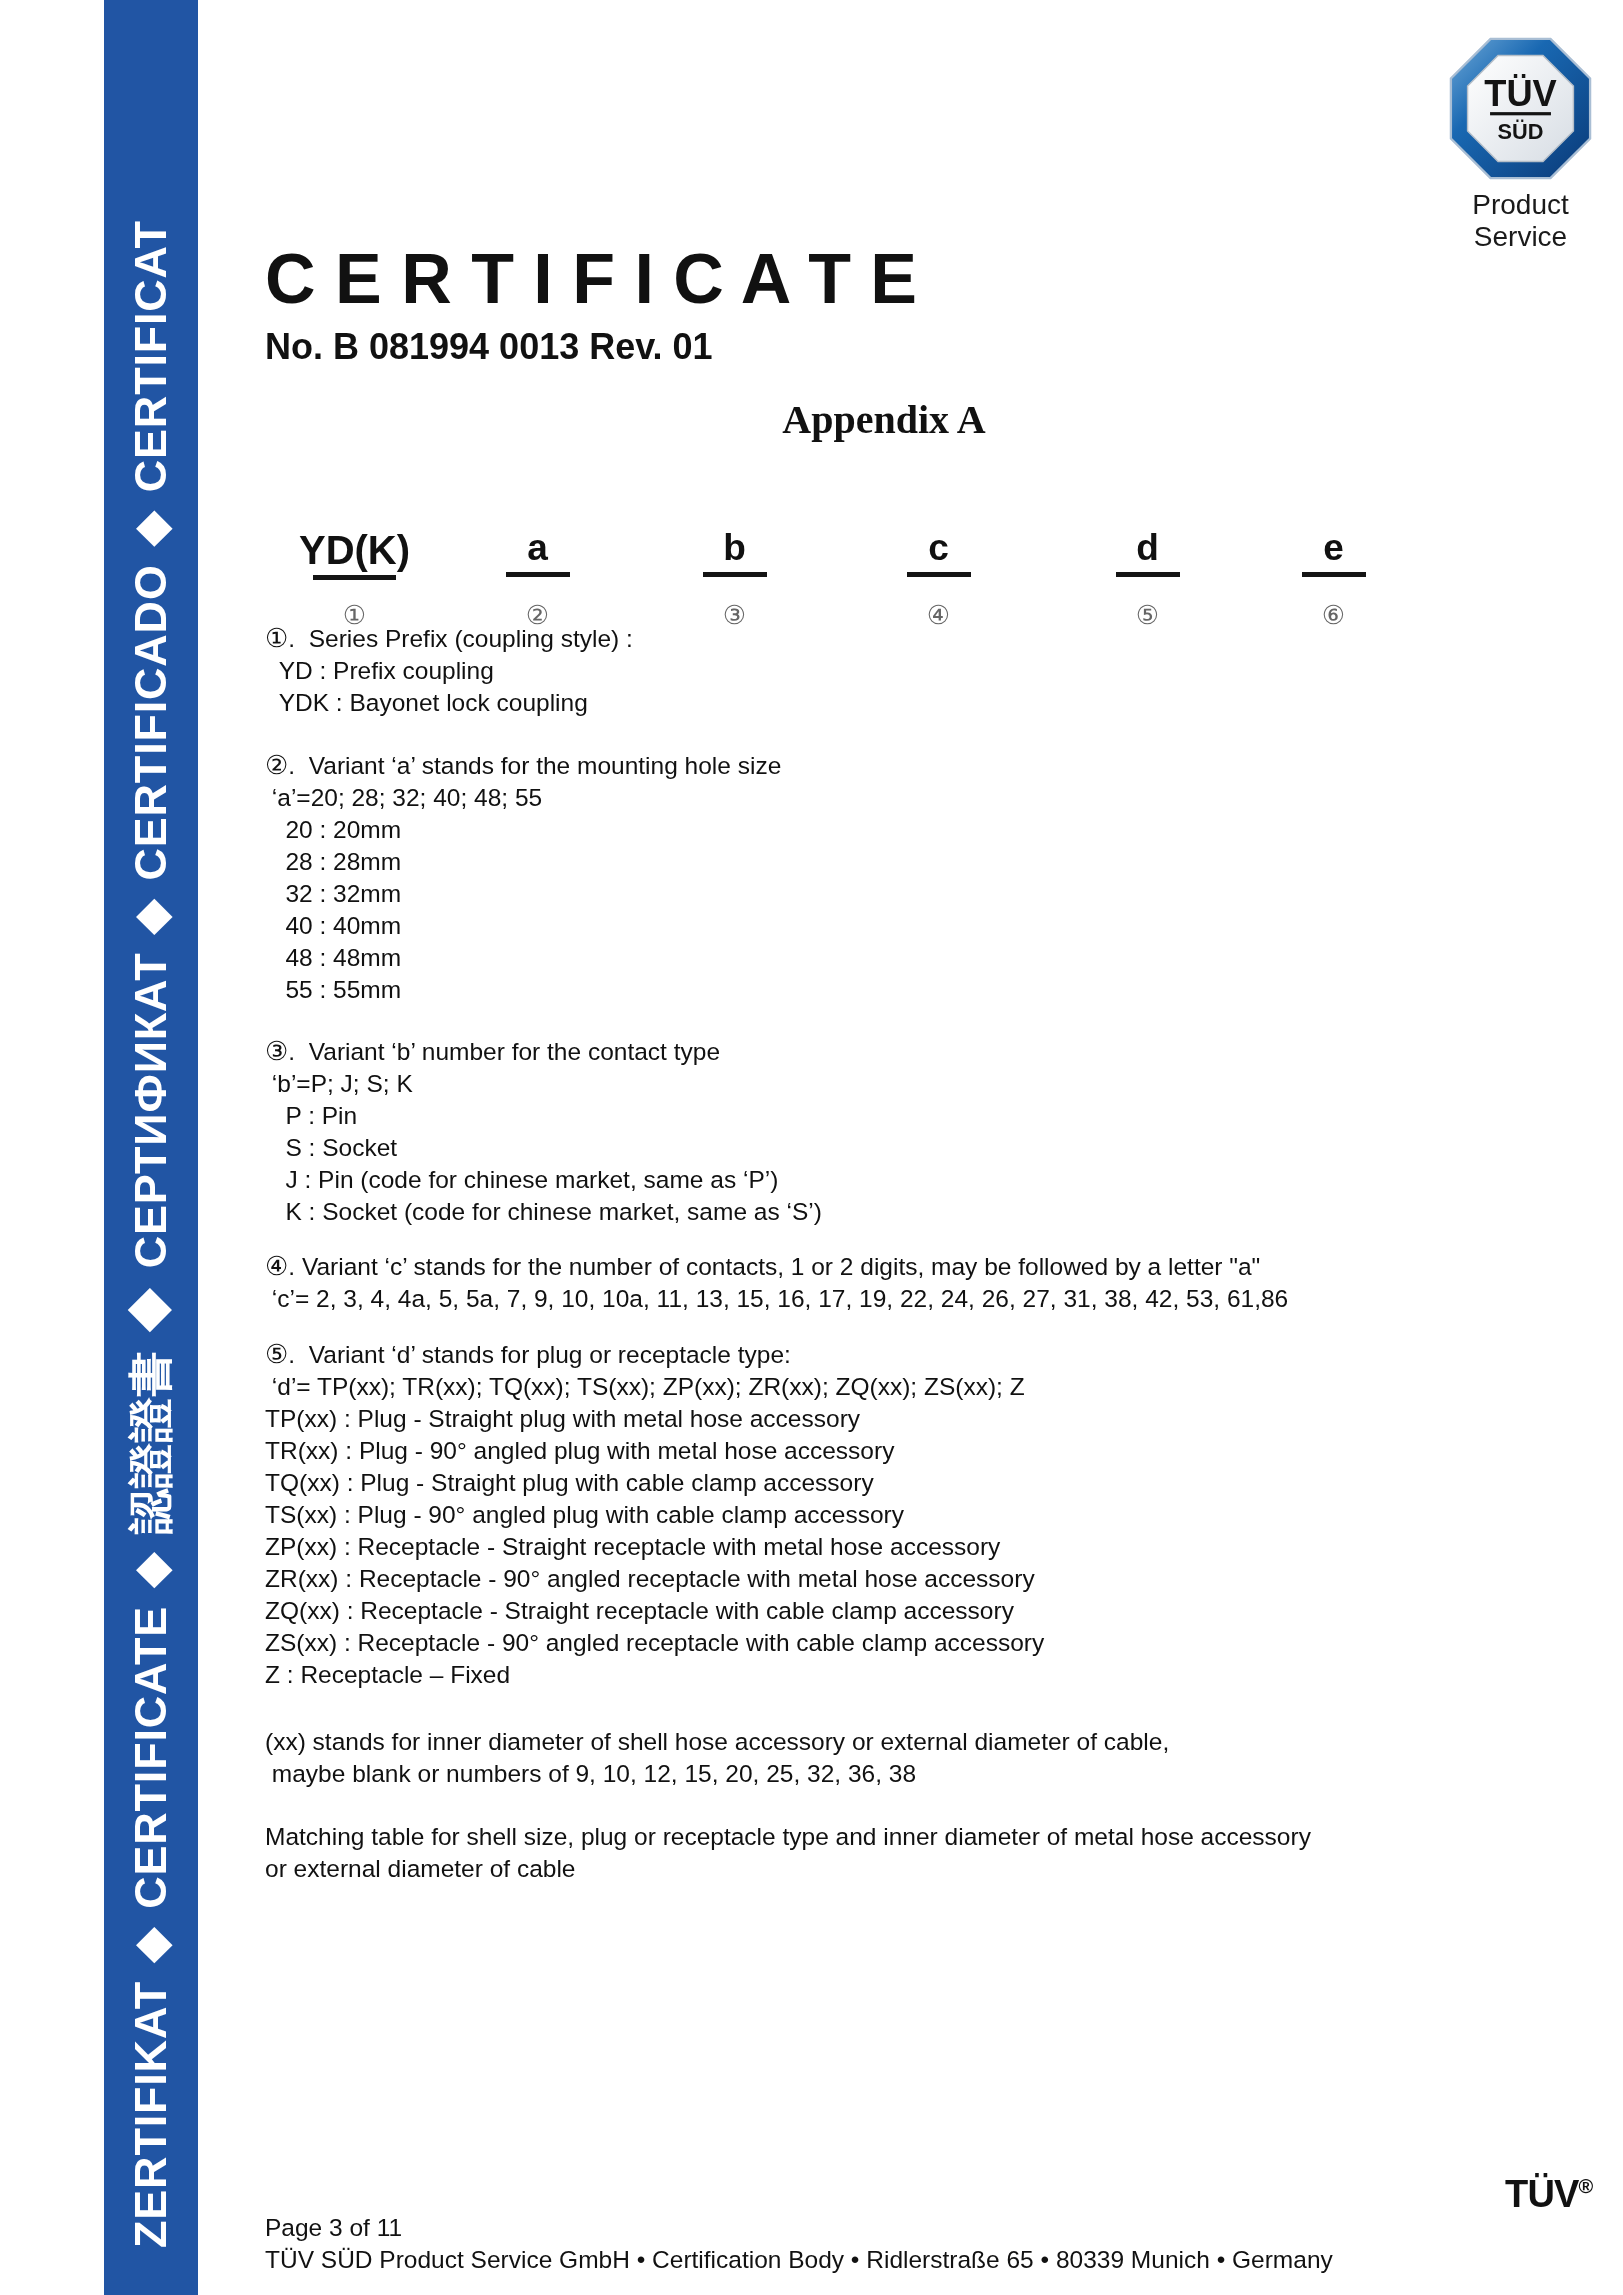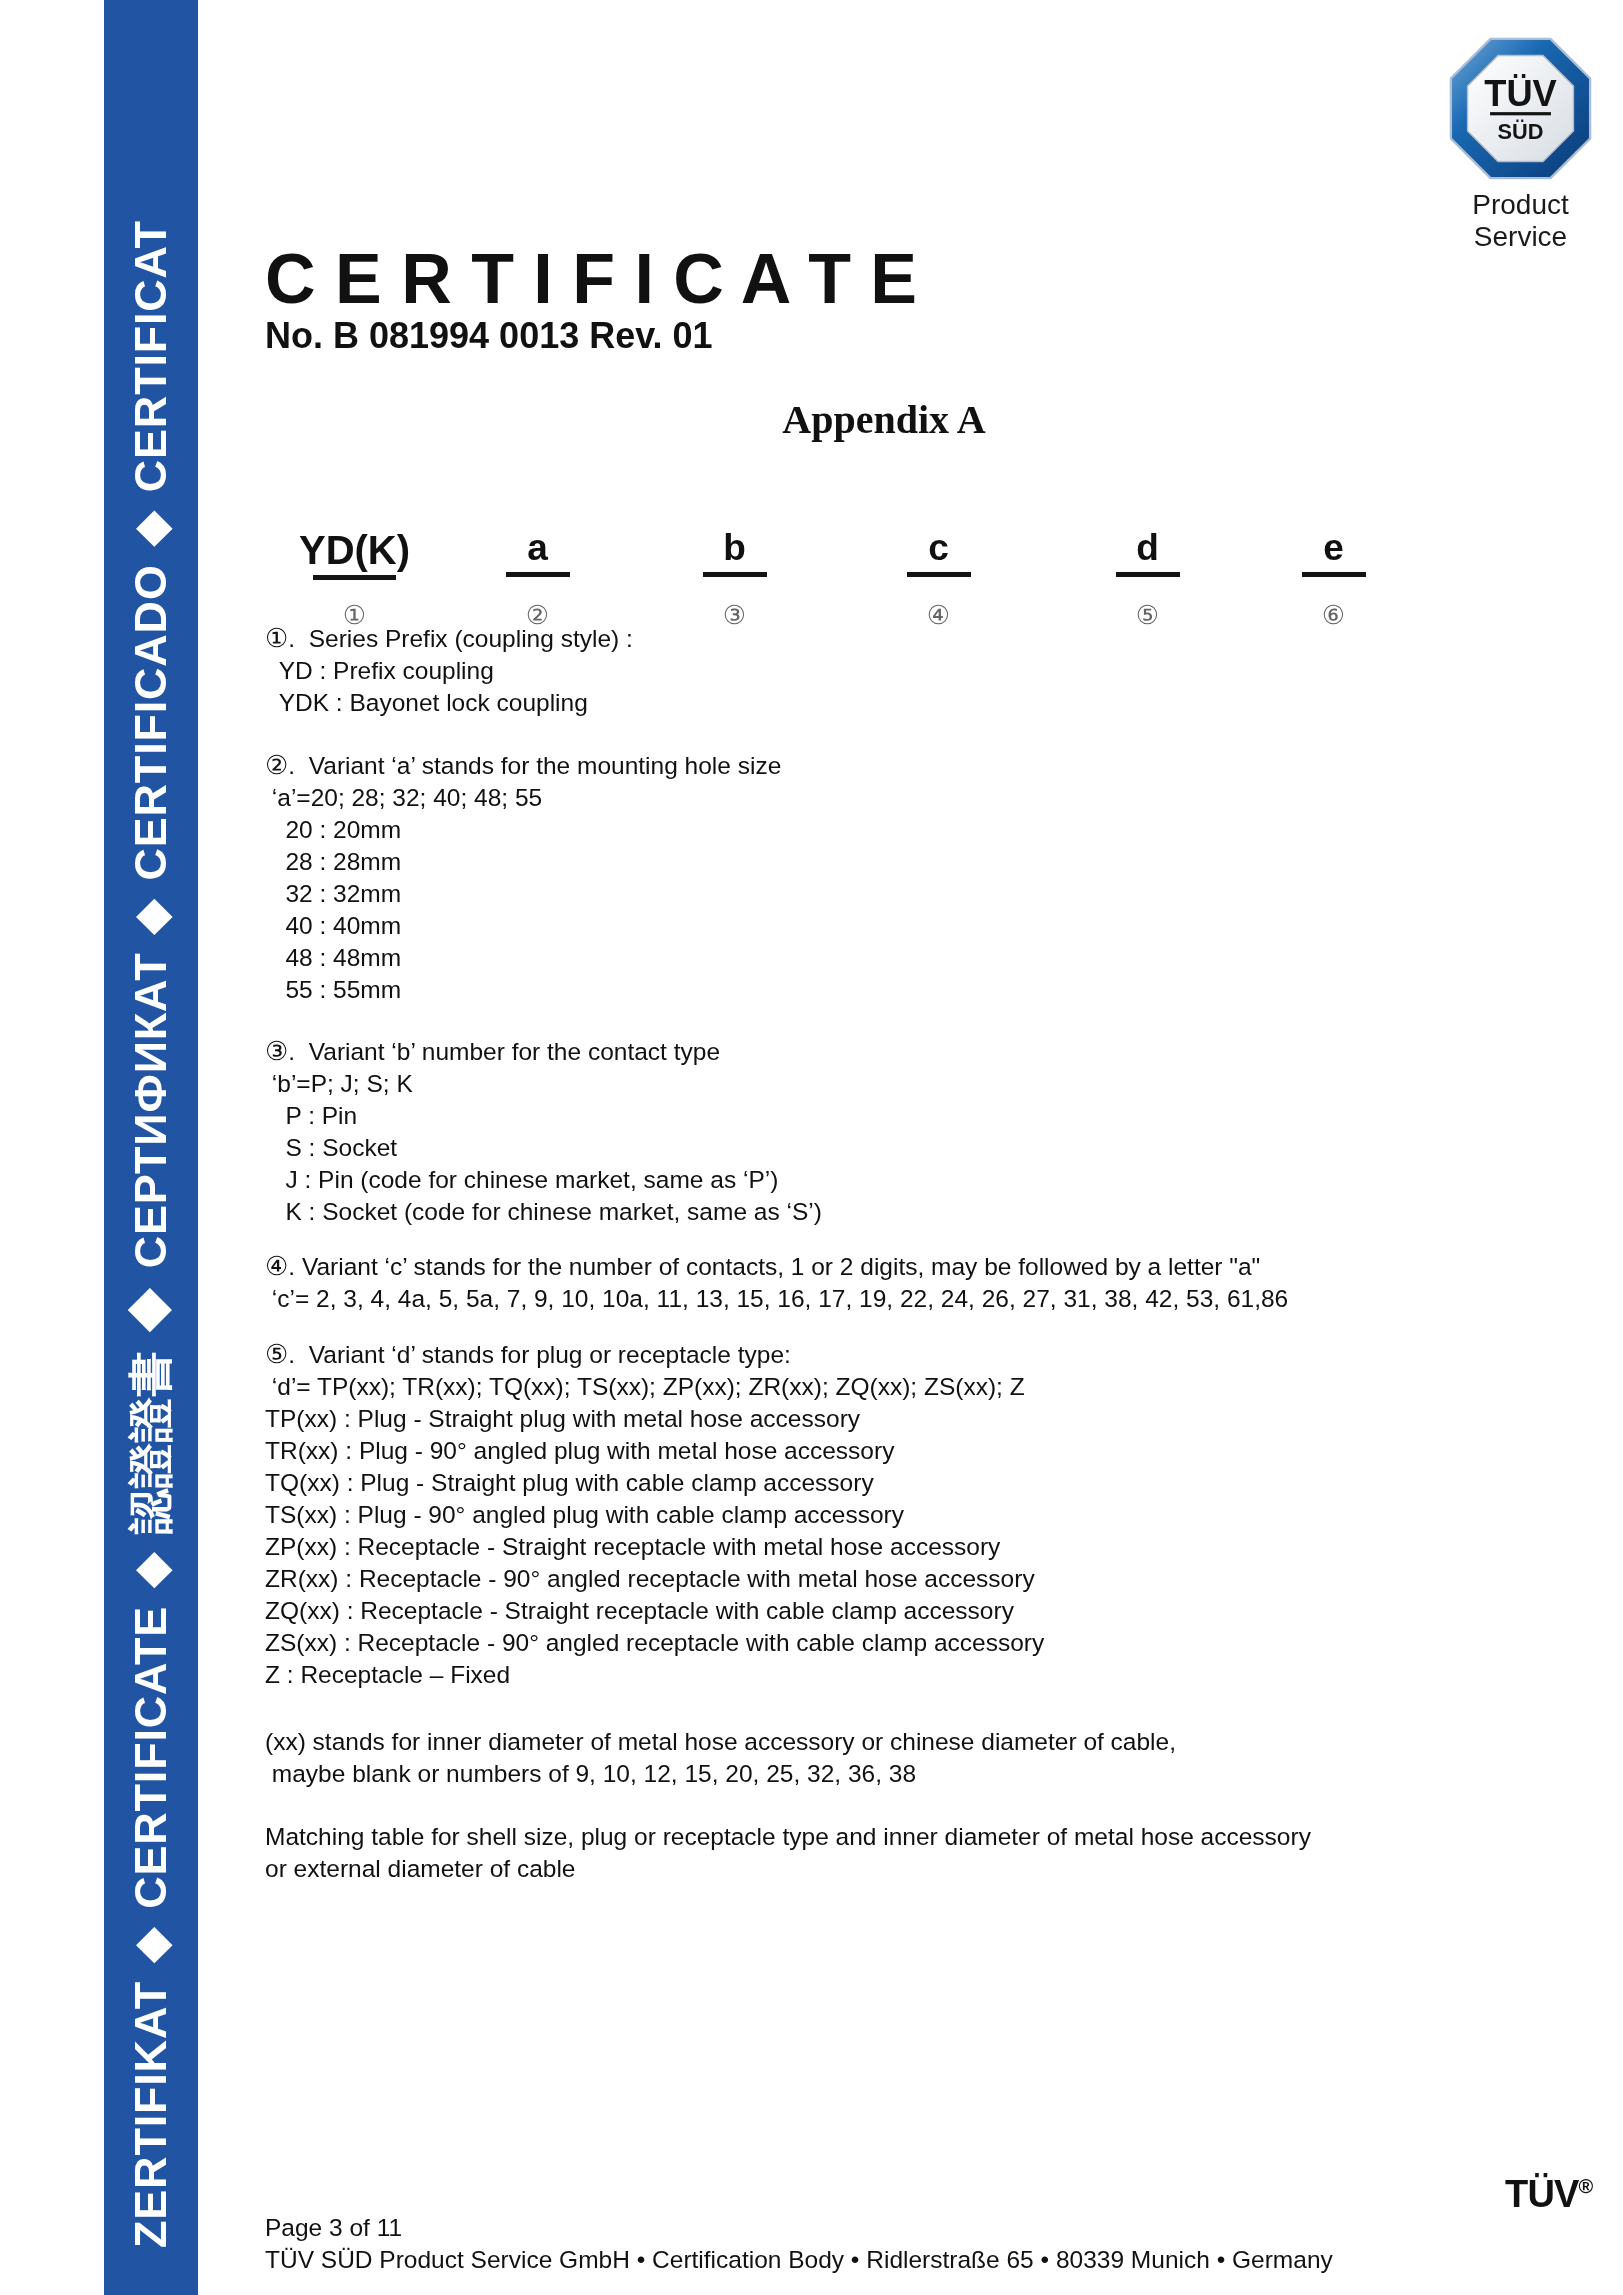--- a/index.html
+++ b/index.html
@@ -19,21 +19,21 @@
   .side-text {
     color:#ffffff; font-weight:bold; font-size:45px;
     letter-spacing:0.8px; word-spacing:5px; white-space:nowrap;
   }
   
   .logo-wrap { position:absolute; left:1448px; top:36px; width:145px; text-align:center; }
   .logo-caption { margin-top:5px; font-size:28px; color:#1a1a1a; letter-spacing:0px; }
   
   .title-block { position:absolute; left:265px; top:244px; }
   .cert-title { font-size:70px; font-weight:bold; line-height:1; letter-spacing:0px; white-space:pre; }
-  .cert-no { margin-top:4px; font-size:36px; font-weight:bold; line-height:1; }
+  .cert-no { margin-top:15px; font-size:36px; font-weight:bold; line-height:1; }
   .appendix { position:absolute; left:254px; top:396px; width:1260px; text-align:center;
     font-family:"Liberation Serif", serif; font-weight:bold; font-size:40px; }
   
   .diagram { position:absolute; left:0; top:489px; width:1623px; height:110px;margin-top:40px; }
   .diagram-item { position:absolute; width:135px; text-align:center; }
   .diagram-code { display:block; font-weight:bold; font-size:37px; line-height:1.05; }
   .diagram-code.big { font-size:40px; }
   .diagram-bar { height:5px; background:#141414; margin:4.2px auto 0; }
   .w-wide { width:83px; } .w-narrow { width:64px; }
   .diagram-num { position:absolute; width:135px; text-align:center; top:71px;
@@ -159,21 +159,21 @@
     <div class="line">TQ(xx) : Plug - Straight plug with cable clamp accessory</div>
     <div class="line">TS(xx) : Plug - 90° angled plug with cable clamp accessory</div>
     <div class="line">ZP(xx) : Receptacle - Straight receptacle with metal hose accessory</div>
     <div class="line">ZR(xx) : Receptacle - 90° angled receptacle with metal hose accessory</div>
     <div class="line">ZQ(xx) : Receptacle - Straight receptacle with cable clamp accessory</div>
     <div class="line">ZS(xx) : Receptacle - 90° angled receptacle with cable clamp accessory</div>
     <div class="line">Z : Receptacle – Fixed</div>
   </div>
 
   <div class="sec" style="top:1726px">
-    <div class="line">(xx) stands for inner diameter of metal hose accessory or chinese diameter of cable,</div>
+    <div class="line">(xx) stands for inner diameter of shell hose accessory or external diameter of cable,</div>
     <div class="line"> maybe blank or numbers of 9, 10, 12, 15, 20, 25, 32, 36, 38</div>
   </div>
 
   <div class="sec" style="top:1821px">
     <div class="line">Matching table for shell size, plug or receptacle type and inner diameter of metal hose accessory</div>
     <div class="line">or external diameter of cable</div>
   </div>
 
   <div class="footer">
     <div class="line">Page 3 of 11</div>

